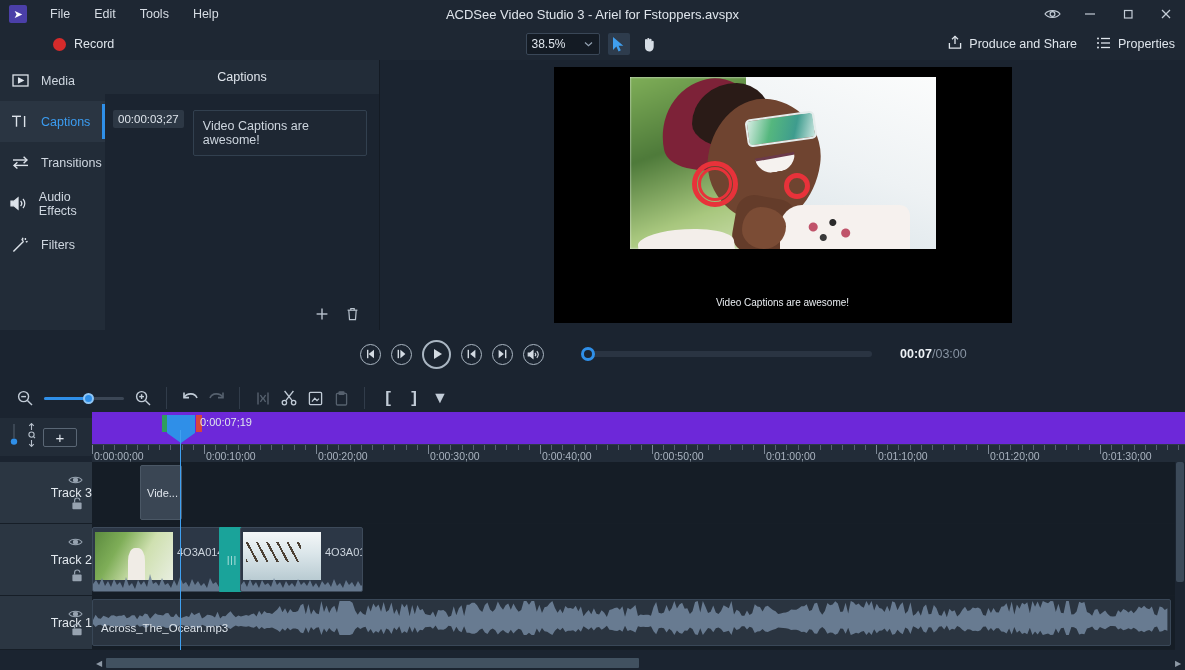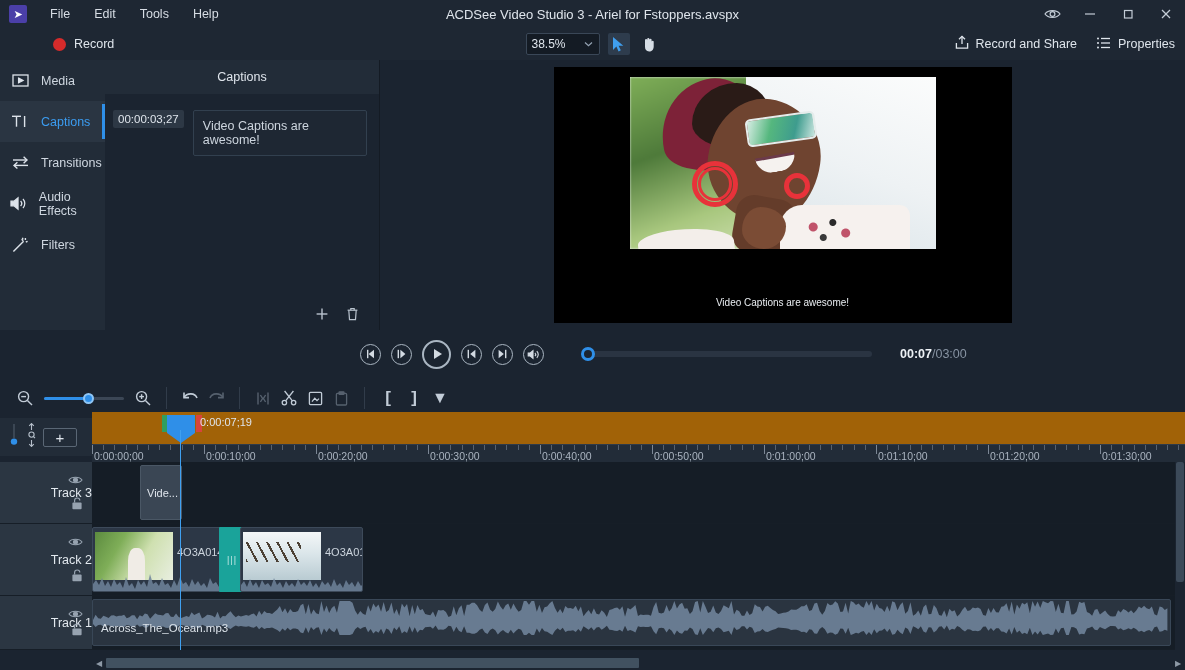--- a/index.html
+++ b/index.html
@@ -223,21 +223,21 @@
   }
   .add-track {
     width: 34px; height: 19px; border: 1px solid #5a6775; border-radius: 2px;
     display: flex; align-items: center; justify-content: center; color: #dfe5ec; font-size: 15px;
     line-height: 1;
   }
 
   
   .ruler-top {
     position: absolute; top: 412px; left: 92px; right: 0; height: 32px;
-    background: #a16207;
+    background: #6d28d9;
   }
   .playhead-label {
     position: absolute; left: 108px; top: 4px; font-size: 11px; color: #dfe5ec; white-space: nowrap;
   }
   .mark-in { position: absolute; left: 70px; top: 3px; width: 6px; height: 17px; background: #2f9e5e; }
   .mark-out { position: absolute; left: 104px; top: 3px; width: 6px; height: 17px; background: #d7443c; }
   .ph-head {
     position: absolute; left: 75px; top: 3px; width: 28px; height: 18px;
     background: #2f8fe8;
   }
@@ -388,21 +388,21 @@
 
     <div class="tb-right">
       <div class="tb-right-item">
         <span>
           <svg width="14" height="15" viewBox="0 0 14 15" fill="none" stroke="#dfe5ec" stroke-width="1.3">
             <path d="M1.4 8 V13.2 H12.6 V8"></path>
               <path d="M7 1.3 V9"></path>
               <path d="M4 4.3 L7 1.3 L10 4.3"></path>
             </svg>
         </span>
-        <span>Record and Share</span>
+        <span>Produce and Share</span>
       </div>
       <div class="tb-right-item">
         <span>
           <svg width="14" height="12" viewBox="0 0 14 12" stroke="#dfe5ec" stroke-width="1.3">
             <line x1="4" y1="1.5" x2="13" y2="1.5"></line>
               <line x1="4" y1="6" x2="13" y2="6"></line>
               <line x1="4" y1="10.5" x2="13" y2="10.5"></line>
             <circle cx="1" cy="1.5" r="1" fill="#dfe5ec" stroke="none"></circle>
             <circle cx="1" cy="6" r="1" fill="#dfe5ec" stroke="none"></circle>
             <circle cx="1" cy="10.5" r="1" fill="#dfe5ec" stroke="none"></circle>

